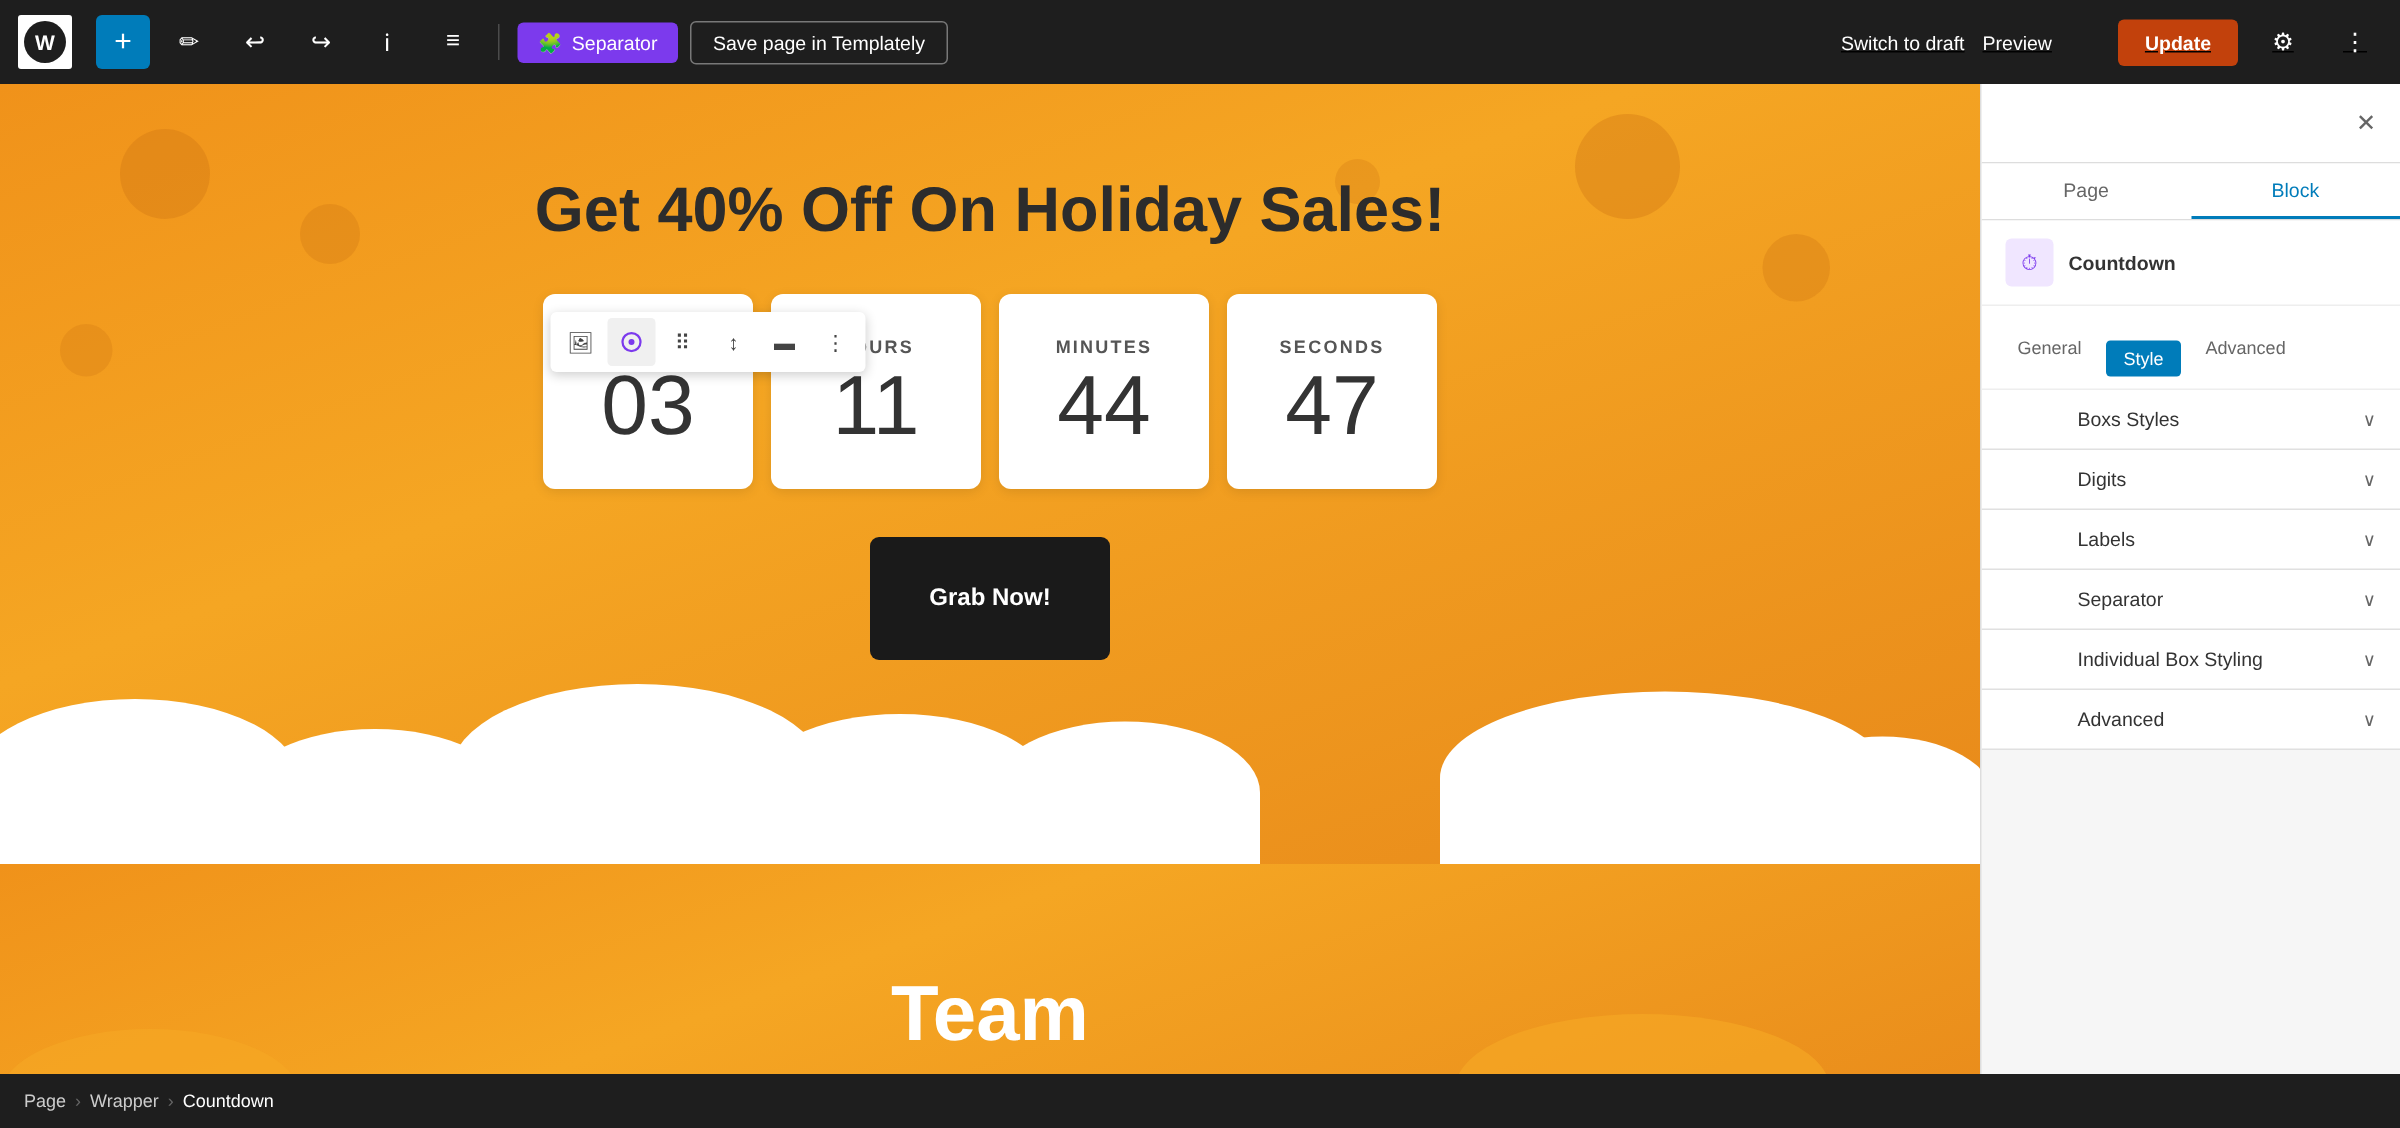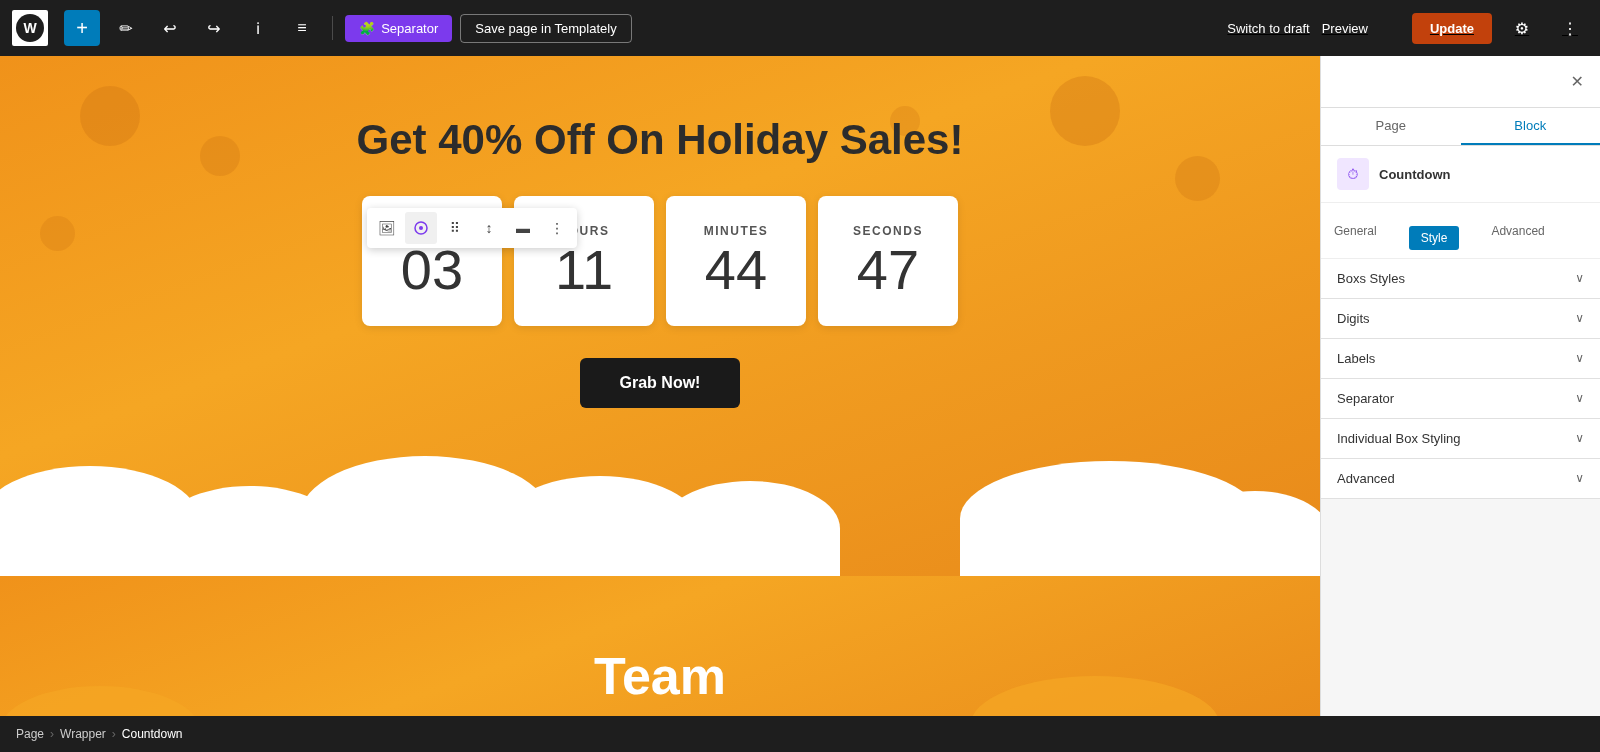--- a/index.html
+++ b/index.html
@@ -225,21 +225,21 @@
       color: #333;
       line-height: 1;
     }
 
     
     .grab-now-btn {
       background: #1a1a1a;
       color: #fff;
       border: none;
       border-radius: 6px;
-      padding: 16px 40px;
+      padding: 32px 40px;
       font-size: 16px;
       font-weight: 600;
       cursor: pointer;
       position: relative;
       z-index: 2;
     }
 
     
     .team-section {
       background: linear-gradient(160deg, #f0921a 0%, #f5a623 40%, #e8891a 100%);
@@ -334,22 +334,22 @@
       color: #7c3aed;
       font-size: 14px;
     }
     .block-info-text { flex: 1; }
     .block-info-title { font-size: 13px; font-weight: 600; color: #333; }
     .block-info-desc { font-size: 11px; color: #666; }
 
     
     .style-tabs {
       display: flex;
-      padding: 8px 1px;
-      gap: 20px;
+      padding: 8px 12px;
+      gap: 4px;
       background: #fff;
       border-bottom: 1px solid #eee;
     }
     .style-tab {
       padding: 5px 12px;
       font-size: 12px;
       border-radius: 3px;
       cursor: pointer;
       color: #666;
       border: none;
@@ -361,26 +361,28 @@
       margin-top: 15px;
     }
 
     
     .accordion-section {
       border-bottom: 1px solid #e0e0e0;
       background: #fff;
     }
     .accordion-header {
       display: flex;
+      align-items: center;
       justify-content: space-between;
       padding: 12px 16px;
       cursor: pointer;
       font-size: 13px;
       font-weight: 500;
       color: #333;
+      margin-left: 48px;
     }
     .accordion-chevron {
       font-size: 12px;
       color: #666;
     }
 
     .panel-body {
       flex: 1;
       overflow-y: auto;
     }

